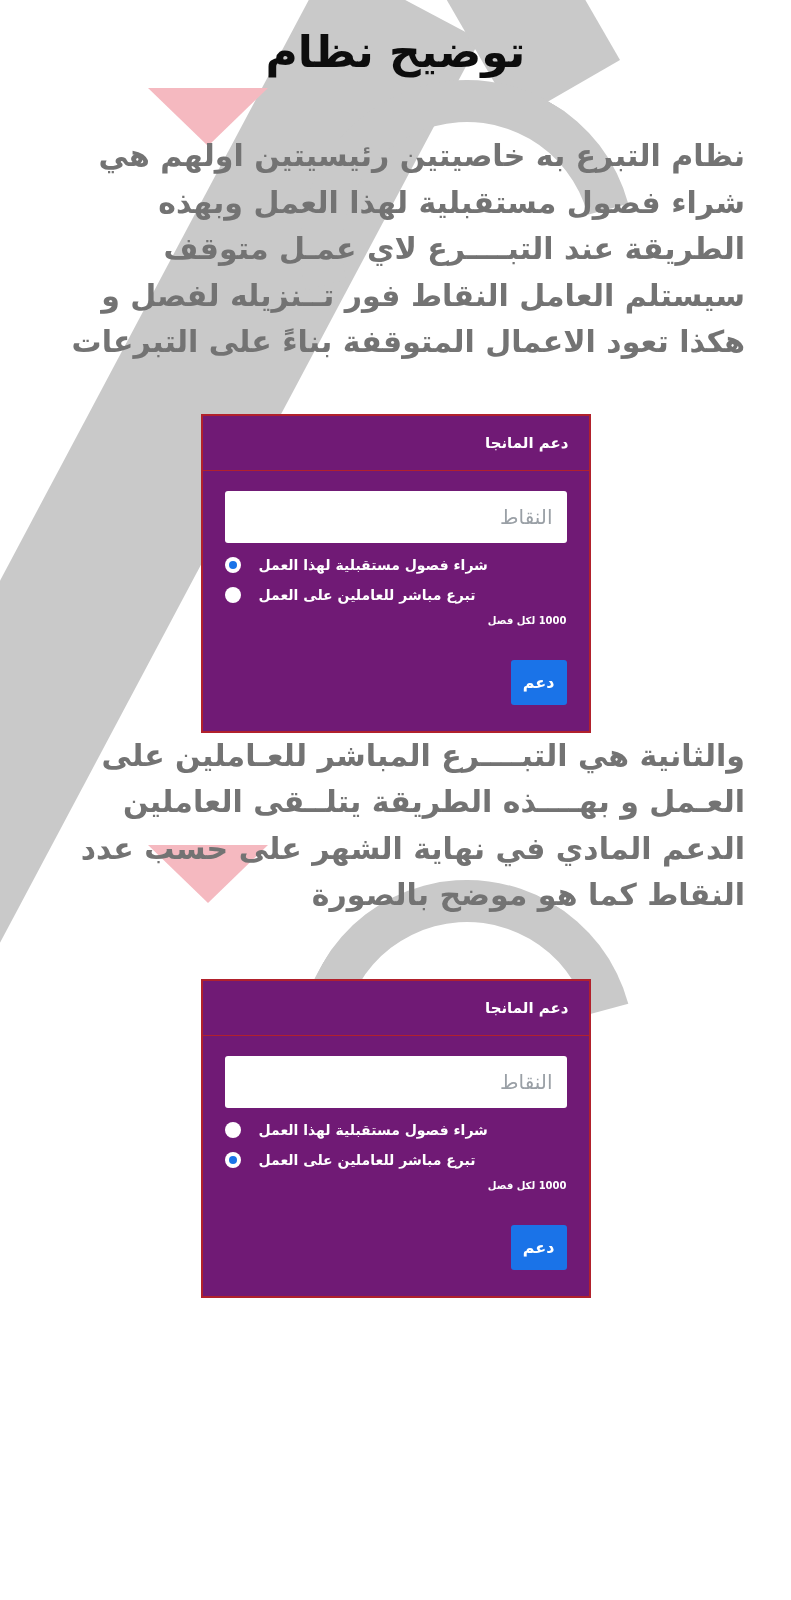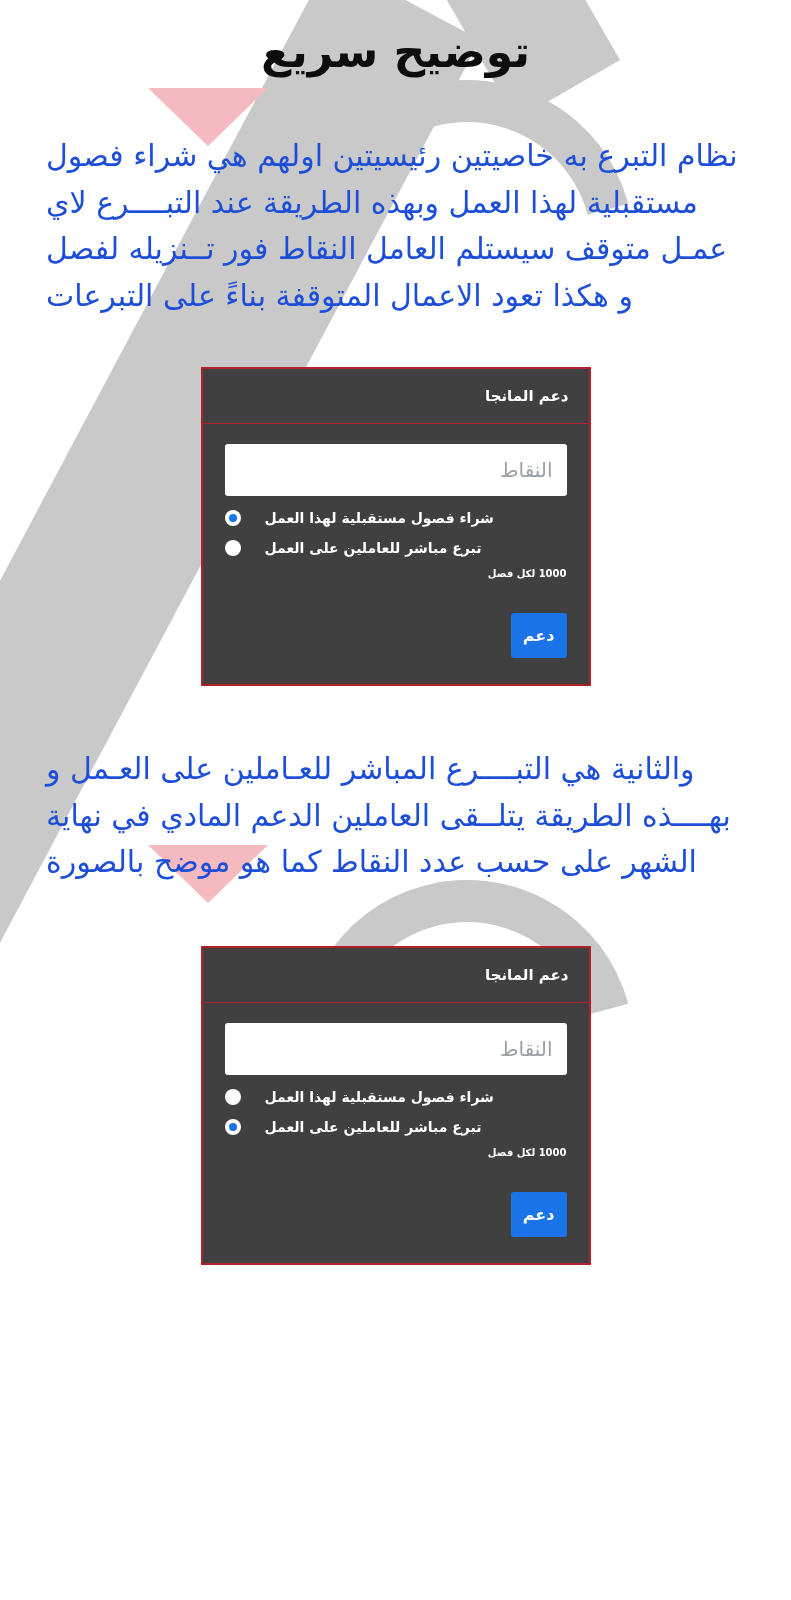--- a/index.html
+++ b/index.html
@@ -91,44 +91,44 @@
     font-weight: bold;
     color: #0d0d0d;
     letter-spacing: -1px;
     padding-top: 26px;
     margin: 0;
     direction: rtl;
   }
 
   .paragraph {
     direction: rtl;
-    text-align: left;
+    text-align: right;
     font-size: 30px;
     line-height: 1.55;
-    font-weight: normal;
-    color: #1d4ed8;
+    font-weight: bold;
+    color: #737373;
     margin: 0;
     padding: 0 46px;
     letter-spacing: -0.5px;
   }
 
   .para-1 { margin-top: 56px; }
-  .para-2 { margin-top: 60px; }
+  .para-2 { }
 
   
   .card-wrap {
     display: flex;
     justify-content: center;
   }
   .card-wrap-1 { margin-top: 48px; }
   .card-wrap-2 { margin-top: 60px; }
 
   .card {
     width: 390px;
-    background: #404040;
+    background: #701a75;
     border: 2px solid #b1212c;
     box-sizing: border-box;
     direction: rtl;
   }
   .card-header {
     padding: 18px 20px;
     border-bottom: 1px solid #b1212c;
     color: #ffffff;
     font-size: 15px;
     font-weight: bold;
@@ -151,21 +151,21 @@
     font-family: "DejaVu Sans", sans-serif;
     outline: none;
   }
   .points-input::placeholder { color: #9aa0a6; }
 
   .option-row {
     display: flex;
     flex-direction: row-reverse;
     align-items: center;
     justify-content: flex-start;
-    gap: 24px;
+    gap: 18px;
     margin-top: 14px;
   }
   .radio {
     width: 16px;
     height: 16px;
     border-radius: 50%;
     background: #ffffff;
     flex: 0 0 auto;
     position: relative;
     box-sizing: border-box;
@@ -218,21 +218,21 @@
   <div class="wm-band wm-diag-1"></div>
   <div class="wm-band wm-diag-2"></div>
   <div class="wm-swoosh wm-swoosh-1"></div>
   <div class="wm-swoosh wm-swoosh-2"></div>
   <div class="wm-tri wm-tri-1"></div>
   <div class="wm-tri wm-tri-2"></div>
 </div>
 
 <div class="page">
 
-  <h1 class="headline">توضيح سريع</h1>
+  <h1 class="headline">توضيح نظام</h1>
 
   <p class="paragraph para-1">نظام التبرع به خاصيتين رئيسيتين اولهم هي شراء فصول مستقبلية لهذا العمل وبهذه الطريقة عند التبــــرع لاي عمـل متوقف سيستلم العامل النقاط فور تــنزيله لفصل و هكذا تعود الاعمال المتوقفة بناءً على التبرعات</p>
 
   <div class="card-wrap card-wrap-1">
     <div class="card">
       <div class="card-header">دعم المانجا</div>
       <div class="card-body">
         <input class="points-input" type="text" value="" placeholder="النقاط" style="">
         <div class="option-row">
           <span class="radio selected"></span>

